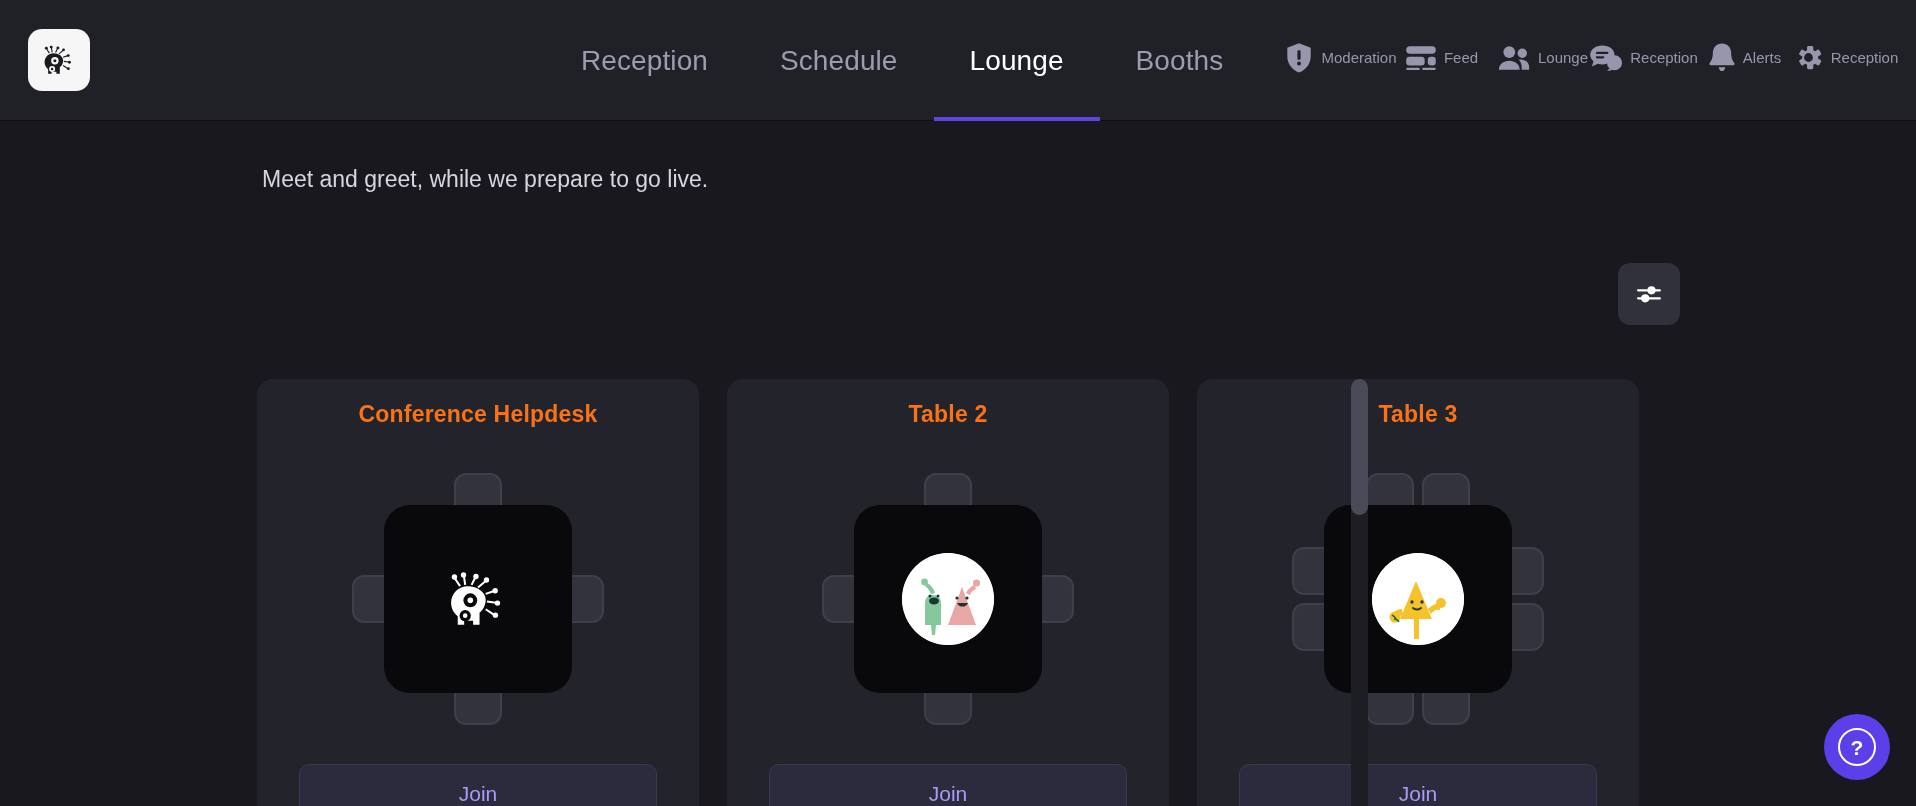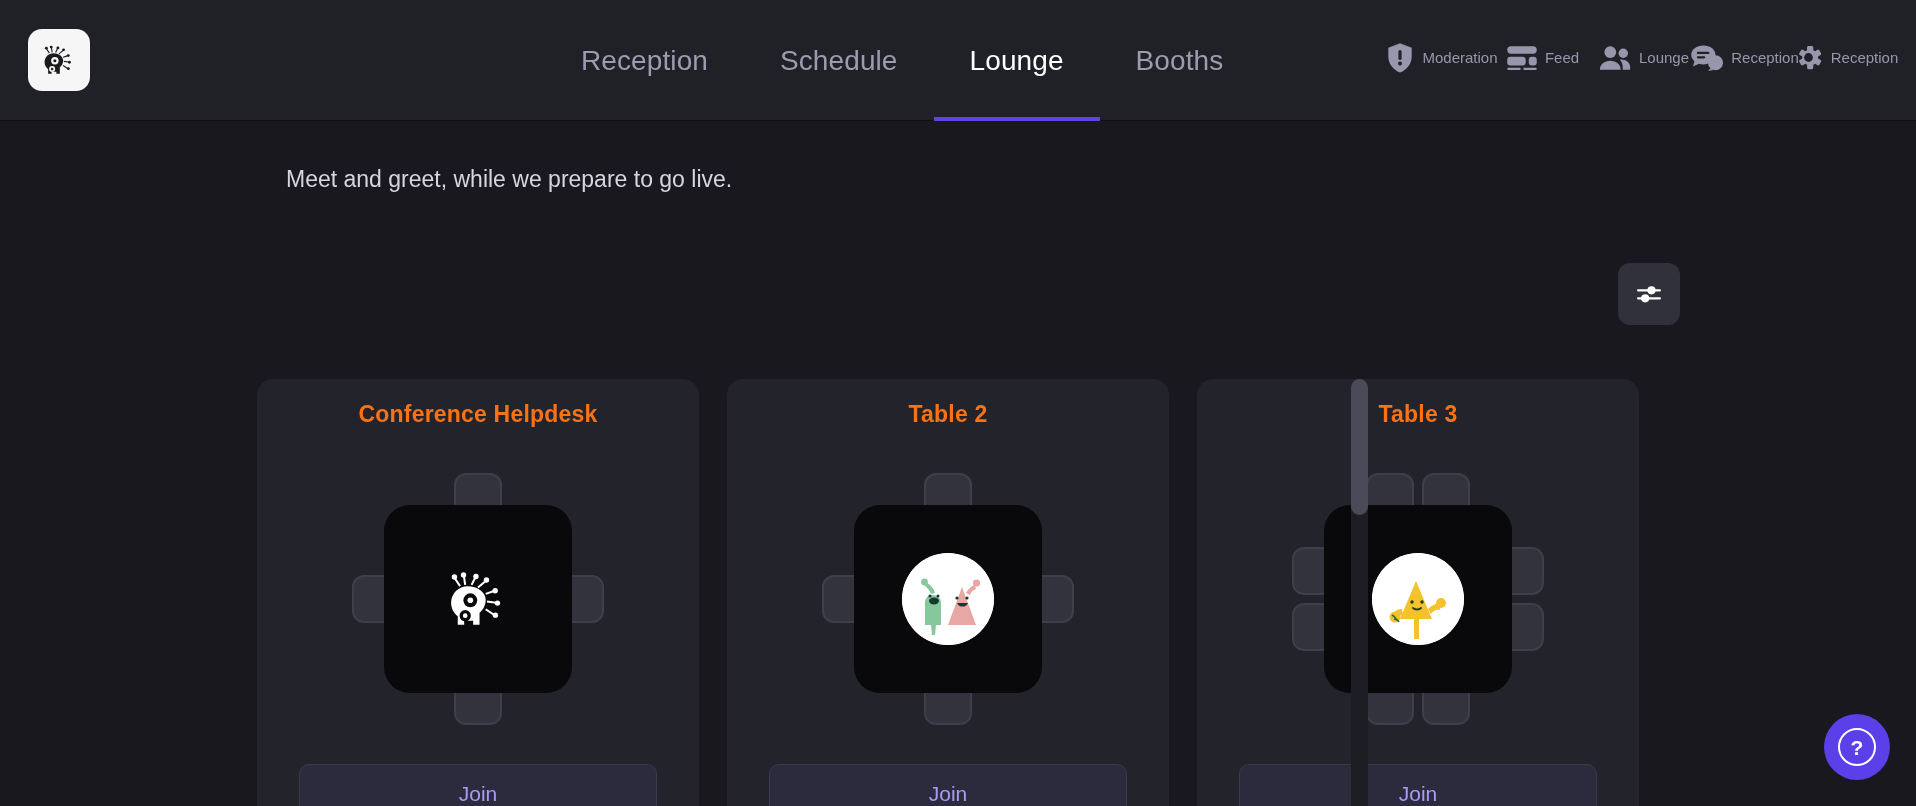--- a/index.html
+++ b/index.html
@@ -98,21 +98,20 @@
   
   .main-area {
     position: relative;
     height: 685px;
     background: #18181e;
     overflow: hidden;
   }
 
   .lounge-intro {
     padding: 32px 0 0 262px;
-    margin-left: 24px;
   }
   .lounge-line {
     font-size: 23px;
     color: #d7d6de;
     line-height: 53px;
   }
 
   .filter-button {
     position: absolute;
     right: 236px;
@@ -369,20 +368,29 @@
           <path d="M11 1.2C5.4 1.2 1 4.6 1 8.9c0 2 1 3.9 2.7 5.2L2.4 18.6l4.9-2.3c1.1.3 2.4.5 3.7.5 5.6 0 10-3.4 10-7.9S16.6 1.2 11 1.2z"></path>
           <rect x="5.6" y="6.4" width="10.4" height="1.9" rx="0.95" fill="#202027"></rect>
           <rect x="5.6" y="10" width="7" height="1.9" rx="0.95" fill="#202027"></rect>
           <circle cx="21" cy="15.4" r="6.2"></circle>
           <path d="M17.4 19.6l-2.7 2.6 4.3-.9z"></path>
         </svg>
       </span>
       <span class="hi-label">Reception</span>
     </div>
 
+    <div class="header-action">
+      <span class="hi-icon">
+        <svg width="28" height="32" viewBox="0 0 22 25" aria-hidden="true">
+          <path d="M11 1.2c-4.2 0-7.2 3.2-7.2 7.3 0 5-1.9 7-2.6 8.1-.4.7.1 1.6.9 1.6h17.8c.8 0 1.3-.9.9-1.6-.7-1.1-2.6-3.1-2.6-8.1 0-4.1-3-7.3-7.2-7.3z"></path>
+          <path d="M8.4 19.7c.2 1.8 1.3 3.1 2.6 3.1s2.4-1.3 2.6-3.1z"></path>
+        </svg>
+      </span>
+      <span class="hi-label">Alerts</span>
+    </div>
 
     <div class="header-action">
       <span class="hi-icon">
         <svg width="31" height="31" viewBox="0 0 24 24" aria-hidden="true">
           <path d="M21.3 13.9l-1.9-1.1c.1-.5.1-1.1 0-1.6l1.9-1.1c.5-.3.7-.9.4-1.4l-1.3-2.3c-.3-.5-.9-.7-1.4-.4l-1.9 1.1c-.4-.3-.9-.6-1.4-.8V4.1c0-.6-.5-1.1-1.1-1.1h-2.6c-.6 0-1.1.5-1.1 1.1v2.2c-.5.2-1 .5-1.4.8L7.6 6c-.5-.3-1.1-.1-1.4.4L4.9 8.7c-.3.5-.1 1.1.4 1.4l1.9 1.1c-.1.5-.1 1.1 0 1.6l-1.9 1.1c-.5.3-.7.9-.4 1.4l1.3 2.3c.3.5.9.7 1.4.4l1.9-1.1c.4.3.9.6 1.4.8v2.2c0 .6.5 1.1 1.1 1.1h2.6c.6 0 1.1-.5 1.1-1.1v-2.2c.5-.2 1-.5 1.4-.8l1.9 1.1c.5.3 1.1.1 1.4-.4l1.3-2.3c.3-.5.1-1.1-.4-1.4z"></path>
           <circle cx="12" cy="12" r="3.4" fill="#202027"></circle>
         </svg>
       </span>
       <span class="hi-label">Reception</span>
     </div>

